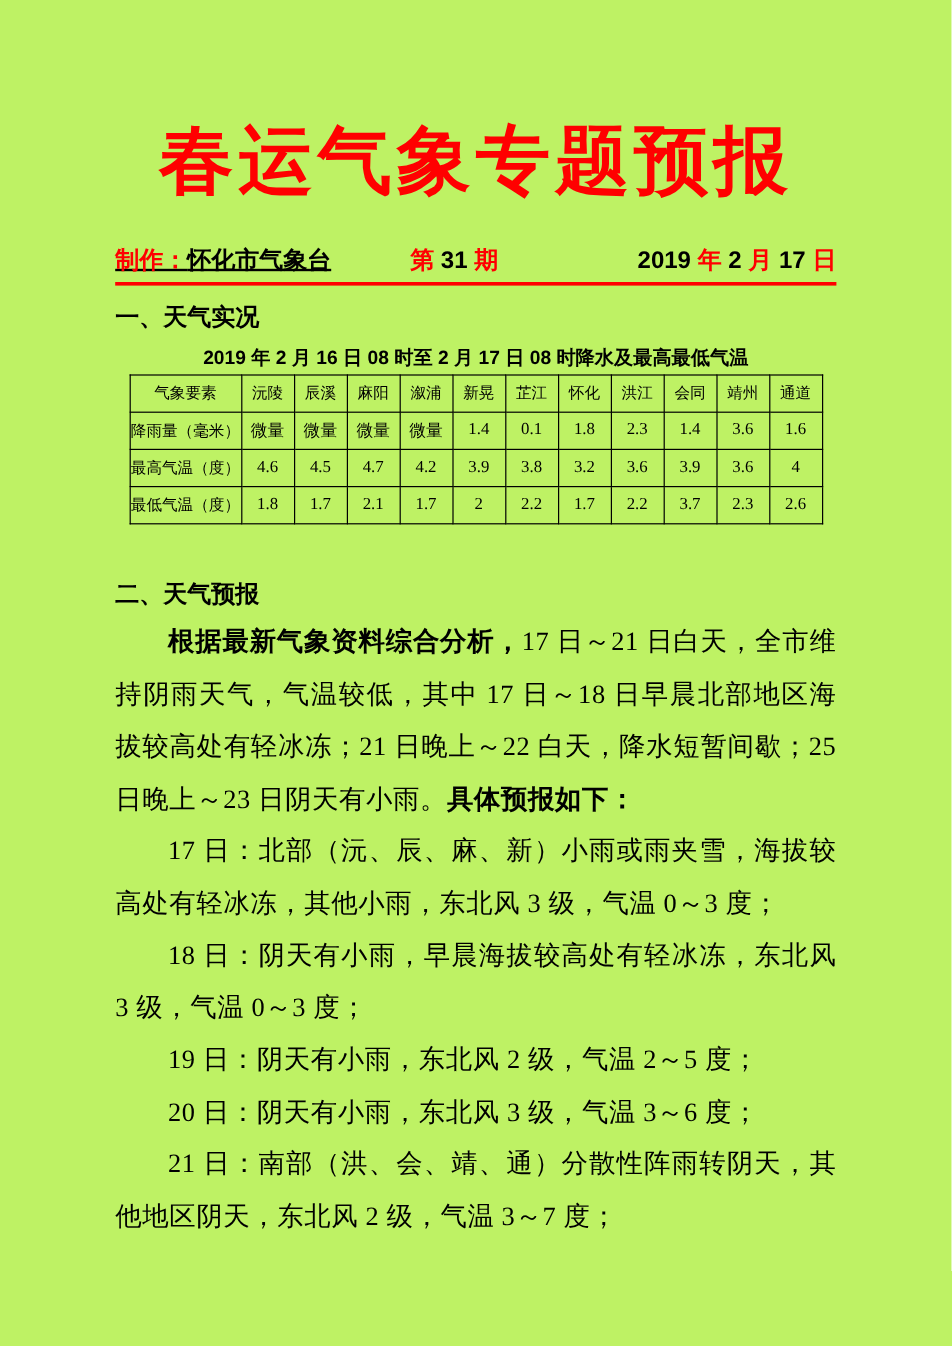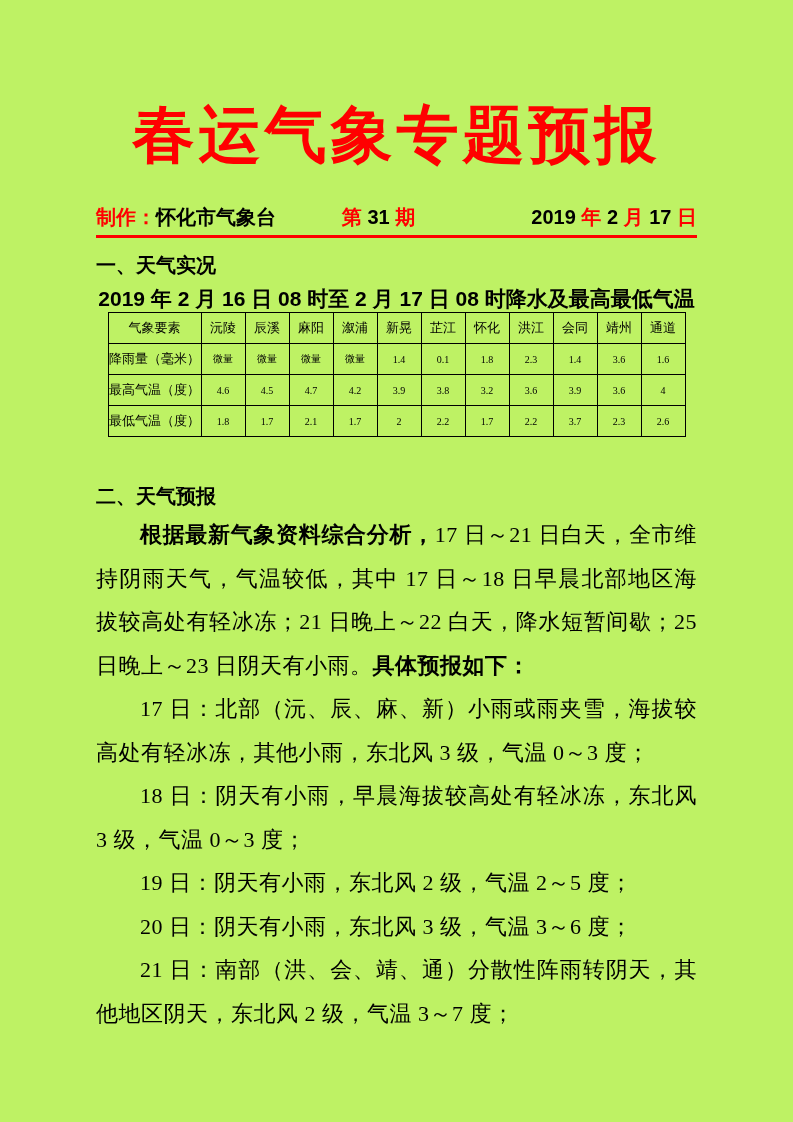--- a/index.html
+++ b/index.html
@@ -29,21 +29,21 @@
   .meta-row {
     display: flex;
     align-items: baseline;
     margin-top: 24px;
     font-family: "Liberation Sans", "DejaVu Sans", sans-serif;
     font-weight: bold;
     font-size: 20px;
     line-height: 26px;
     white-space: nowrap;
   }
-  .meta-left  { flex: 1 1 0; text-align: left; }
+  .meta-left  { flex: 1 1 0; text-align: left; text-decoration: underline; }
   .meta-mid   { flex: 0 0 auto; text-align: center; }
   .meta-right { flex: 1 1 0; text-align: right; padding-left: 36px; }
   .red { color: #ff0000; }
   .red-rule {
     border: none;
     border-top: 3px solid #ff0000;
     margin: 5px 0 0 0;
   }
   .section-heading {
     margin: 14px 0 0 0;
@@ -52,40 +52,40 @@
     font-size: 20px;
     line-height: 27px;
     color: #000000;
   }
   .section-heading.second { margin-top: 46px; }
   .table-title {
     margin-top: 9px;
     text-align: center;
     font-family: "Liberation Sans", "DejaVu Sans", sans-serif;
     font-weight: bold;
-    font-size: 21px;
+    font-size: 16px;
     line-height: 21px;
   }
   table.weather {
     border-collapse: collapse;
     margin: 3px auto 0 auto;
     table-layout: fixed;
     width: 577px;
   }
   table.weather th, table.weather td {
     border: 1px solid #000000;
     text-align: center;
     vertical-align: middle;
     height: 30px;
     padding: 0;
     font-weight: normal;
     font-family: "Liberation Serif", "DejaVu Serif", serif;
   }
   table.weather th { font-size: 13px; }
-  table.weather td { font-size: 10px; }
+  table.weather td { font-size: 14px; }
   table.weather td.row-label { font-size: 13px; }
   col.c-label { width: 93px; }
   col.c-val   { width: 44px; }
   .body-para {
     margin: 0;
     font-size: 22px;
     line-height: 43.5px;
     text-align: justify;
     text-indent: 2em;
     letter-spacing: 0.5px;

